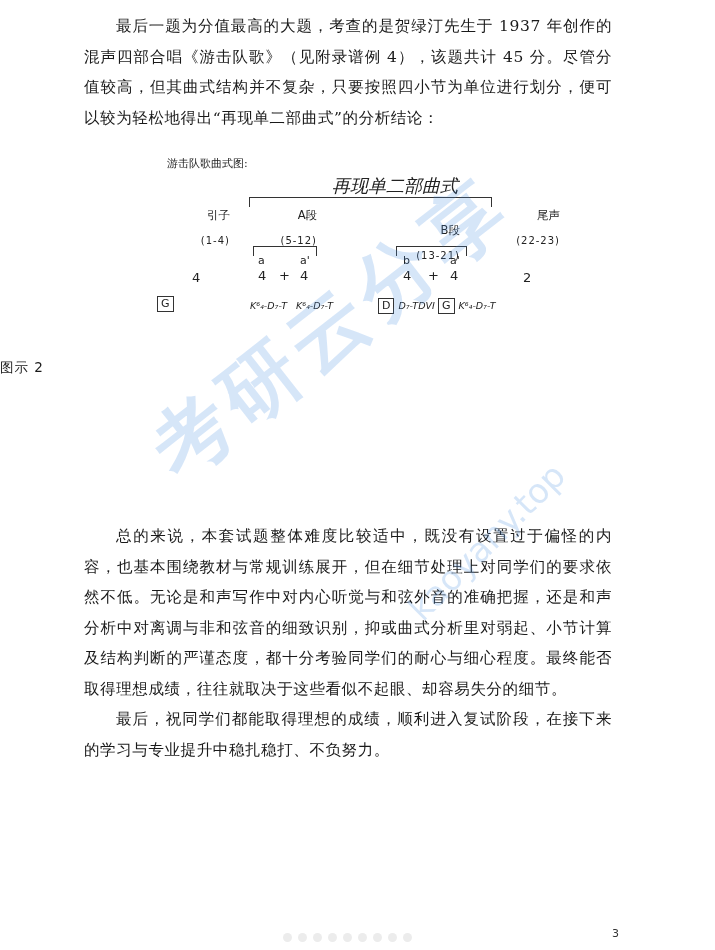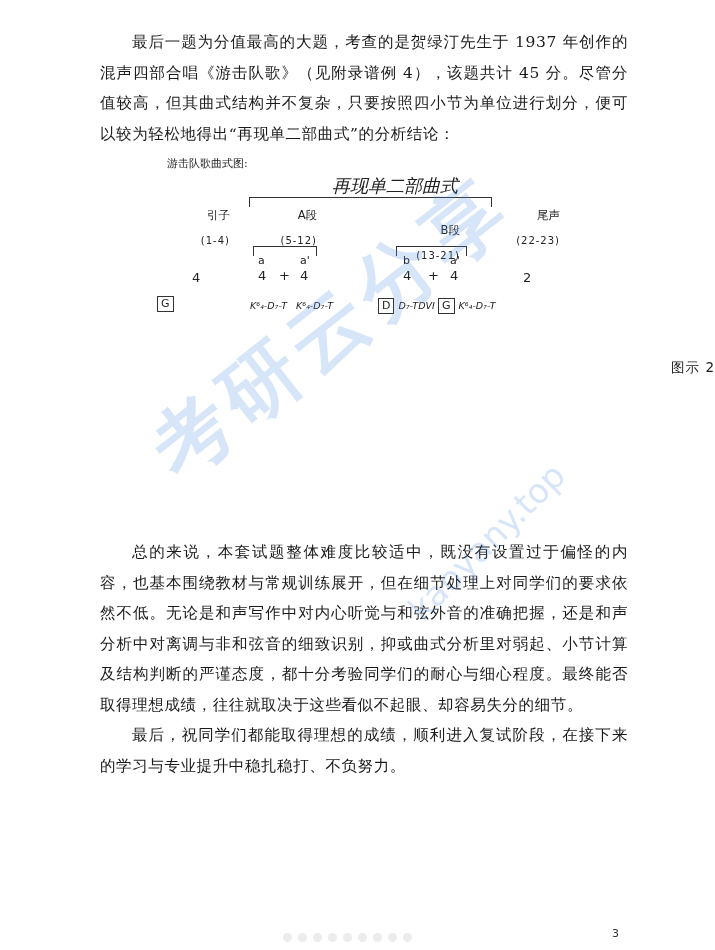--- a/index.html
+++ b/index.html
@@ -4,41 +4,41 @@
 <style>
   html, body { margin: 0; padding: 0; }
   body {
     width: 715px; height: 950px; background: #ffffff; position: relative; overflow: hidden;
     font-family: "DejaVu Serif", "Liberation Serif", serif; color: #1a1a1a;
   }
   .page { position: absolute; left: 0; top: 0; width: 715px; height: 950px; }
   .para {
     position: absolute; left: 84px; width: 528px;
     font-size: 15.5px; line-height: 30.5px; letter-spacing: 0.6px;
-    text-align: justify; text-indent: 32px; margin: 16px;
+    text-align: justify; text-indent: 32px; margin: 0;
   }
   .p1 { top: 11px; }
   .p2 { top: 398px; }
   .p3 { top: 521px; }
   .p4 { top: 704px; }
 
   .figure { position: absolute; left: 150px; top: 150px; width: 420px; height: 180px;
     font-family: "DejaVu Sans", "Liberation Sans", sans-serif; color: #222; }
   .fig-title { position: absolute; left: 17px; top: 6px; font-size: 11px; text-align: right; }
   .form-name { position: absolute; left: 170px; top: 24px; width: 150px; text-align:center; font-size: 18px; font-style: italic; }
   .bracket-top { position: absolute; left: 99px; top: 47px; width: 241px; height: 9px;
     border-top: 1px solid #333; border-left: 1px solid #333; border-right: 1px solid #333; }
   .sec { position: absolute; text-align: right; font-size: 11.5px; }
   .sec .range { display:block; font-size: 10px; margin-top: 12px; letter-spacing: 1px; }
   .sub-bracket { position: absolute; height: 9px; border-top: 1px solid #333; border-left: 1px solid #333; border-right: 1px solid #333; }
   .phr { position: absolute; font-size: 11px; }
   .cnt { position: absolute; font-size: 13px; }
   .harm { position: absolute; font-size: 9.5px; font-style: italic; white-space: nowrap; }
   .box { display: inline-block; border: 1px solid #333; padding: 0 3px; font-style: normal; font-size: 11px; line-height: 14px; margin-right: 4px; }
-  .caption { position: absolute; left: 0; width: 715px; top: 359px; text-align: right;
+  .caption { position: absolute; left: 0; width: 715px; top: 359px; text-align: left;
     font-family: "DejaVu Sans", "Liberation Sans", sans-serif; font-size: 13.5px; letter-spacing: 1px; }
   .page-num { position: absolute; left: 612px; top: 927px; font-size: 11px;
     font-family: "DejaVu Sans", "Liberation Sans", sans-serif; color: #333; }
   .dots { position: absolute; left: 283px; top: 933px; display:flex; gap: 6px; }
   .dot { width: 9px; height: 9px; border-radius: 50%; background: #ececec; }
   .watermark { position: absolute; color: #4a90e2; opacity: 0.22; pointer-events: none;
     font-family: "DejaVu Sans", "Liberation Sans", sans-serif; white-space: nowrap; }
   .wm1 { left: 130px; top: 420px; font-size: 78px; transform: rotate(-38deg); transform-origin: left top; font-weight: bold; letter-spacing: 8px; }
   .wm2 { left: 400px; top: 600px; font-size: 34px; transform: rotate(-45deg); transform-origin: left top; }
 </style>

